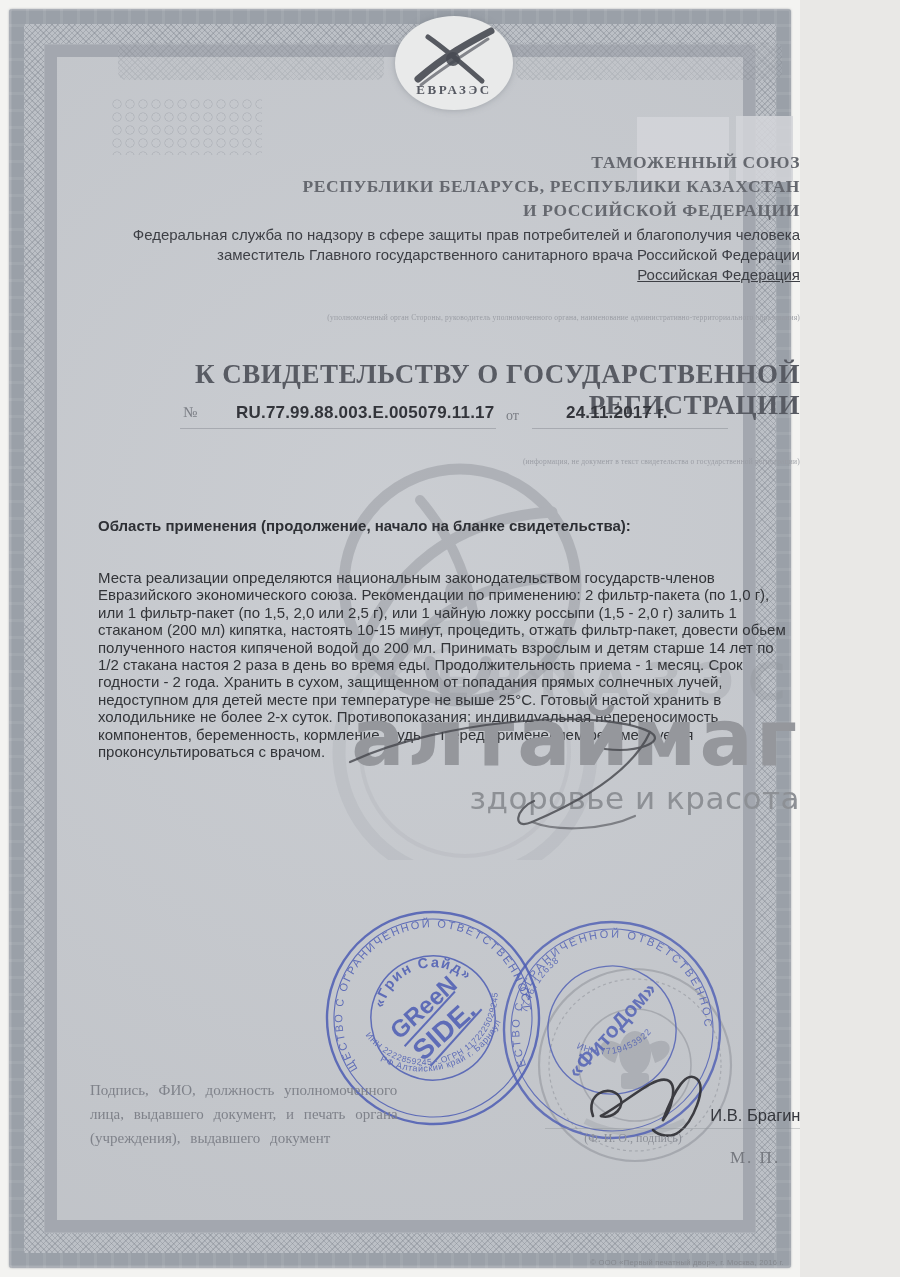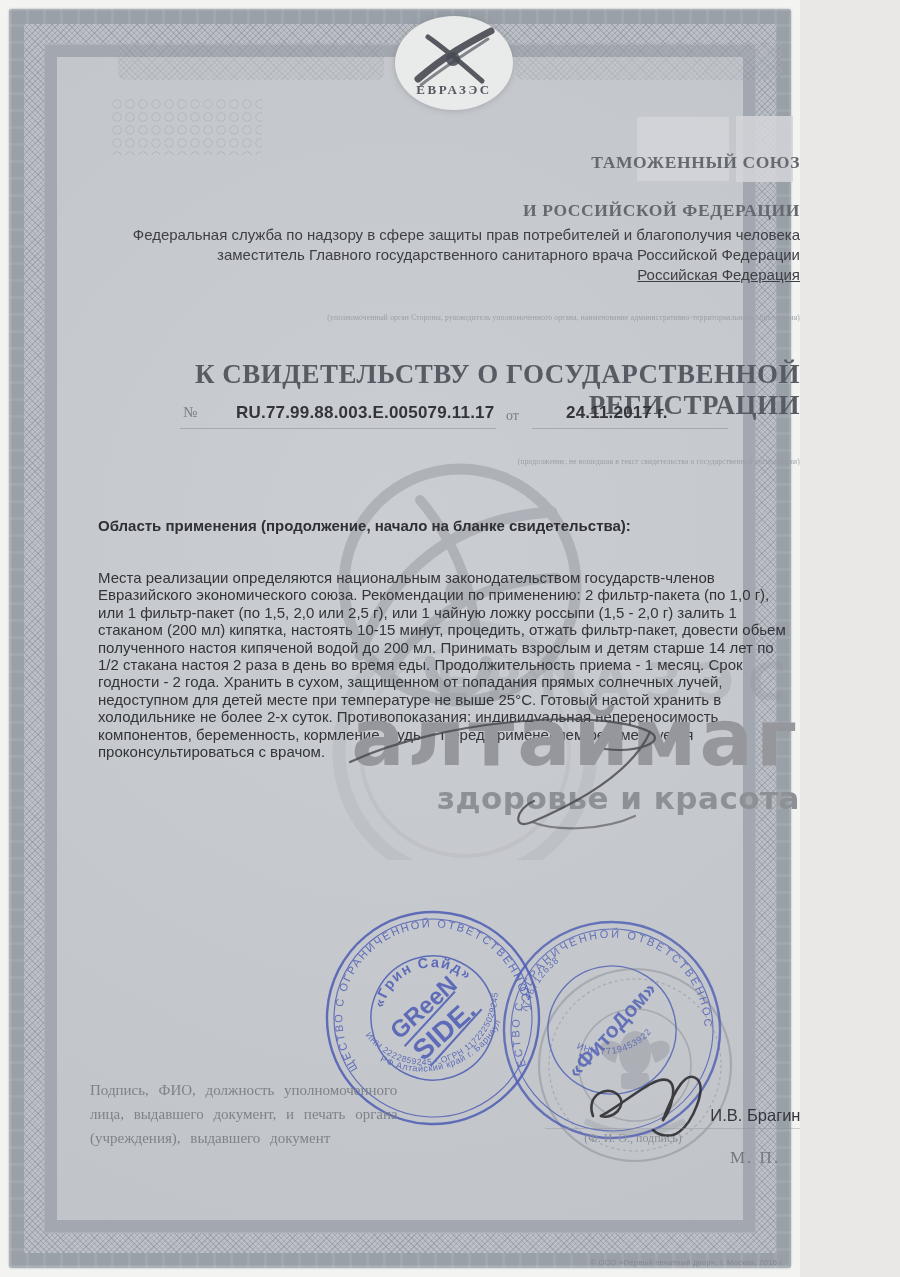--- a/index.html
+++ b/index.html
@@ -42,21 +42,21 @@
   .reg-value{color:#33353b;font-weight:bold;font-size:17px;letter-spacing:.2px;}
   .reg-line{height:1px;background:#8d9097;opacity:.55;}
 
   .body-block{left:98px;top:482px;width:760px;color:#323438;font-size:15px;
     line-height:17.4px;white-space:pre;}
   .body-heading{font-weight:bold;color:#2e3035;}
 
   .ghost-evrazes{top:652px;color:#8e9198;font-weight:bold;font-size:52px;
     letter-spacing:14px;opacity:.26;}
   .brandmark{top:692px;color:#95979c;font-weight:bold;font-size:79px;letter-spacing:3px;}
-  .tagline{top:780px;color:#8d9095;font-size:31px;letter-spacing:.5px;font-weight:bold;}
+  .tagline{top:780px;color:#8d9095;font-size:31px;letter-spacing:.5px;}
 
   .sig-note{left:90px;top:1078px;color:#7f828a;font-size:15px;line-height:24px;
     word-spacing:6px;white-space:pre;}
   .signer{left:660px;top:1106px;width:200px;text-align:center;color:#35373d;font-size:16.5px;}
   .sig-caption{left:553px;top:1131px;width:160px;text-align:center;color:#8d9098;font-size:12px;}
   .mp{left:730px;top:1148px;color:#75787f;font-size:17px;letter-spacing:2px;}
   .copyright{top:1258px;right:16px;color:#85888e;font-size:7.5px;letter-spacing:.3px;}
 
   .logo-ellipse{left:395px;top:16px;width:118px;height:94px;background:#e9eaea;
     border-radius:50%;box-shadow:0 0 6px rgba(120,125,133,.5);}
@@ -83,35 +83,36 @@
     <g fill="none" stroke="#474a52" stroke-linecap="round" opacity=".9">
       <path d="M -36,16 C -8,-8 14,-20 37,-32" stroke-width="7"></path>
       <path d="M -26,-26 C -6,-12 12,4 28,18" stroke-width="5"></path>
       <path d="M -33,22 C -10,4 16,-12 34,-24" stroke-width="3" opacity=".7"></path>
     </g>
     <circle cx="-1" cy="-4" r="7" fill="#474a52" opacity=".85"></circle>
   </svg>
   <div class="abs serif" style="left:395px;top:82px;width:118px;text-align:center;color:#565962;font-weight:bold;font-size:13px;letter-spacing:2.5px;">ЕВРАЗЭС</div>
 
   <div class="abs ctr serif hdr-serif" style="top:152px;">ТАМОЖЕННЫЙ СОЮЗ</div>
+  <div class="abs ctr serif hdr-serif" style="top:176px;">РЕСПУБЛИКИ БЕЛАРУСЬ, РЕСПУБЛИКИ КАЗАХСТАН</div>
   <div class="abs ctr serif hdr-serif" style="top:200px;">И РОССИЙСКОЙ ФЕДЕРАЦИИ</div>
   <div class="abs ctr sans hdr-sans" style="top:226px;">Федеральная служба по надзору в сфере защиты прав потребителей и благополучия человека</div>
   <div class="abs ctr sans hdr-sans" style="top:246px;">заместитель Главного государственного санитарного врача Российской Федерации</div>
   <div class="abs ctr sans hdr-sans" style="top:266px;text-decoration:underline;">Российская Федерация</div>
   <div class="abs ctr serif tiny-note" style="top:313px;">(уполномоченный орган Стороны, руководитель уполномоченного органа, наименование административно-территориального образования)</div>
 
   <div class="abs ctr serif doc-title" style="top:359px;">К СВИДЕТЕЛЬСТВУ О ГОСУДАРСТВЕННОЙ РЕГИСТРАЦИИ</div>
 
   <div class="abs serif reg-label" style="left:183px;top:404px;">№</div>
   <div class="abs sans reg-value" style="left:236px;top:403px;">RU.77.99.88.003.E.005079.11.17</div>
   <div class="abs serif reg-label" style="left:506px;top:408px;font-size:14px;">от</div>
   <div class="abs sans reg-value" style="left:566px;top:403px;">24.11.2017 г.</div>
   <div class="abs reg-line" style="left:180px;top:428px;width:316px;"></div>
   <div class="abs reg-line" style="left:532px;top:428px;width:196px;"></div>
-  <div class="abs ctr serif tiny-note" style="top:457px;">(продолжение, не вошедшая в текст свидетельства о государственной регистрации)</div>
+  <div class="abs ctr serif tiny-note" style="top:457px;">(информация, не документ в текст свидетельства о государственной регистрации)</div>
 
   <svg class="abs" style="left:290px;top:440px;" width="340" height="420" viewBox="0 0 340 420">
     <g fill="none" stroke="#73767e" stroke-linecap="round" opacity=".30">
       <circle cx="170" cy="145" r="116" stroke-width="11"></circle>
       <path d="M 70,215 C 100,130 165,78 262,72" stroke-width="11"></path>
       <path d="M 96,238 C 132,175 196,140 266,138" stroke-width="10"></path>
       <path d="M 130,60 C 160,95 180,140 186,190" stroke-width="10"></path>
       <circle cx="168" cy="152" r="13" fill="#73767e" stroke="none"></circle>
       <path d="M 140,222 C 140,262 196,262 196,222" stroke-width="12"></path>
     </g>

